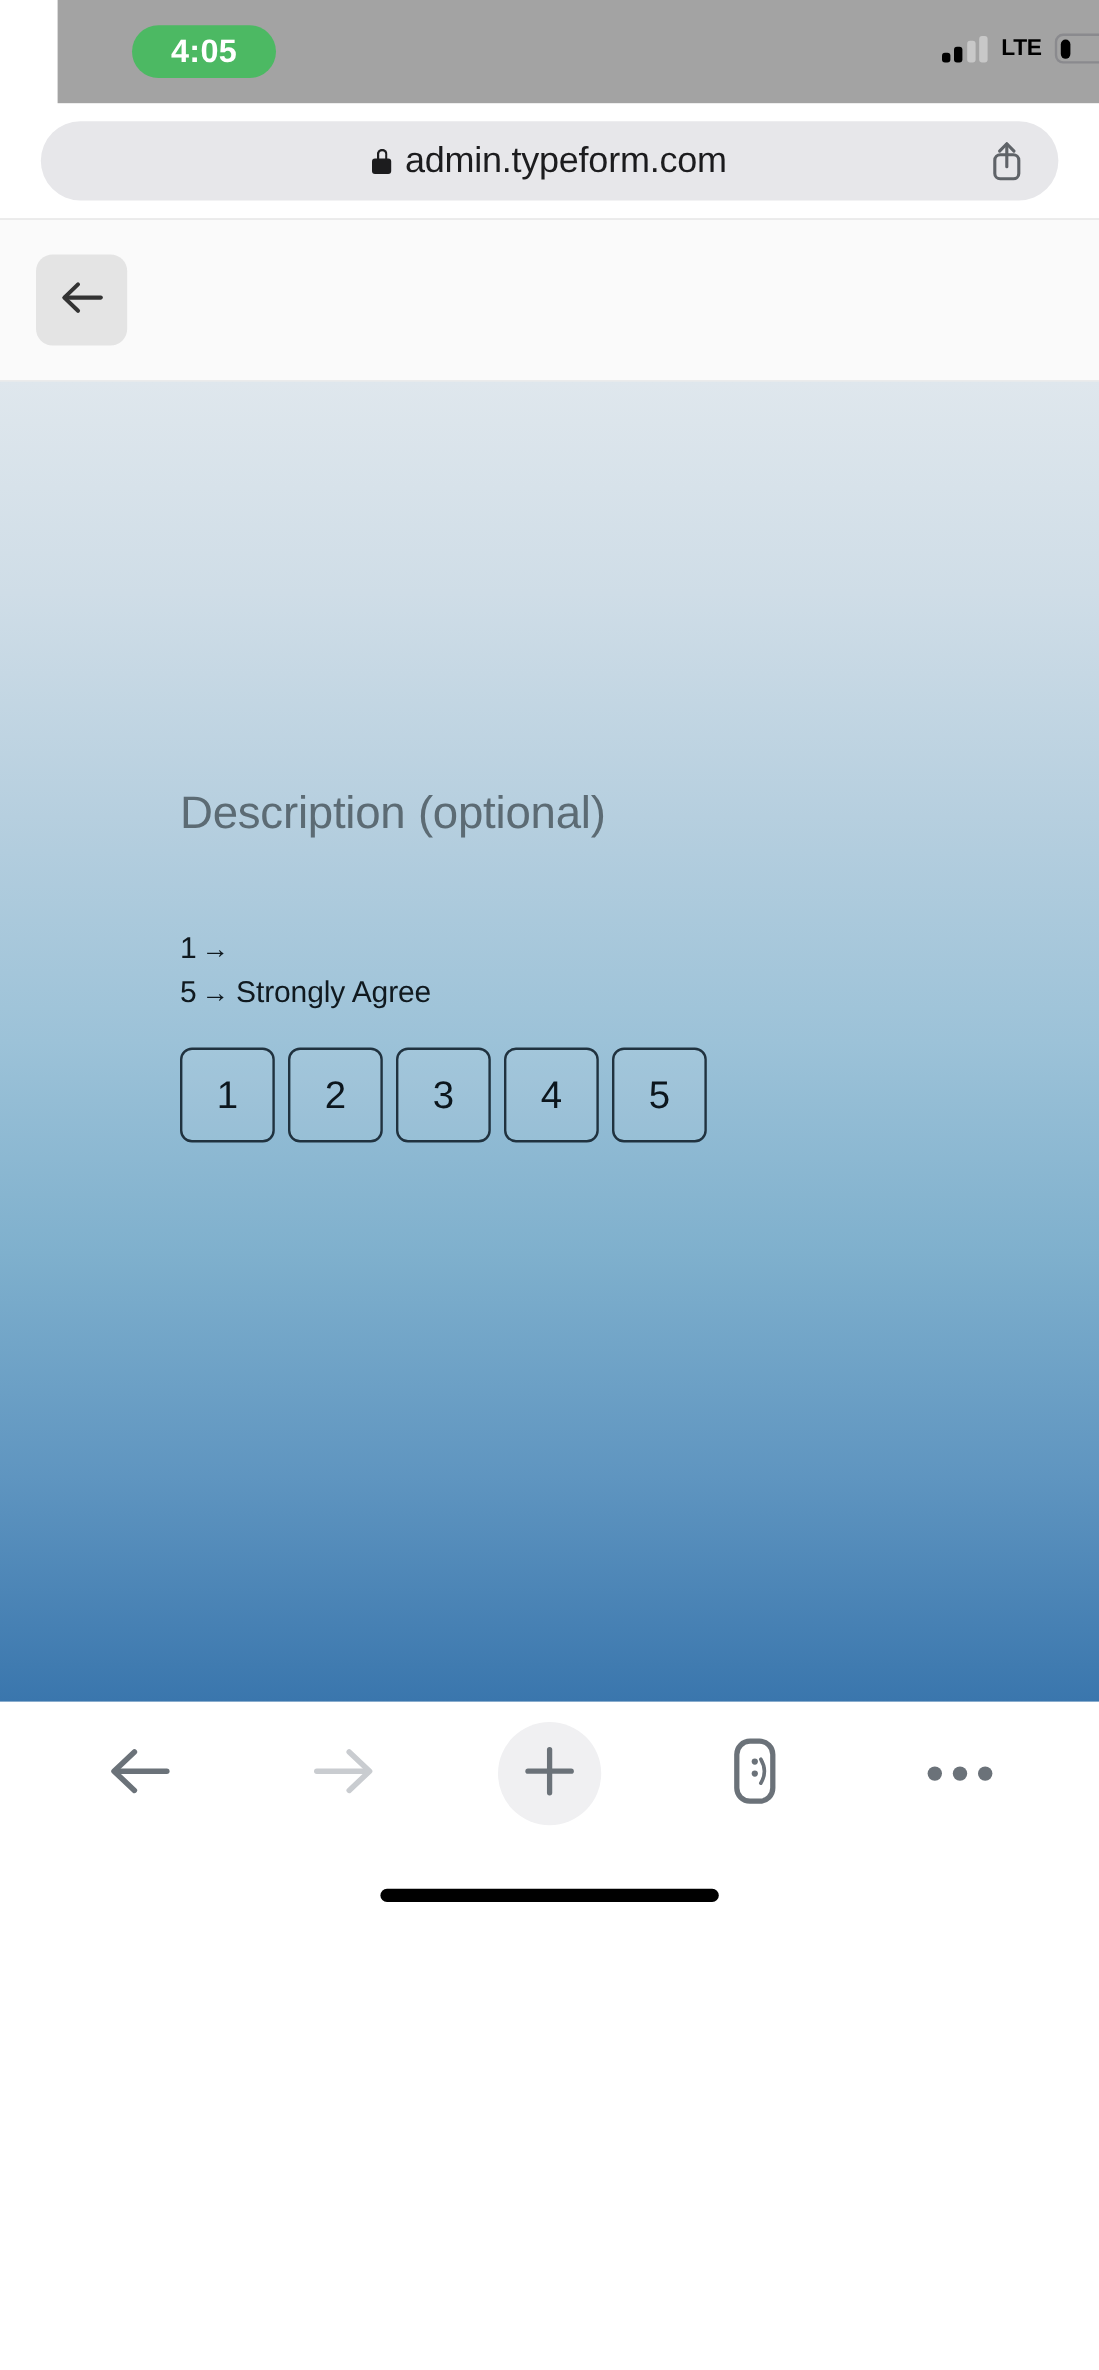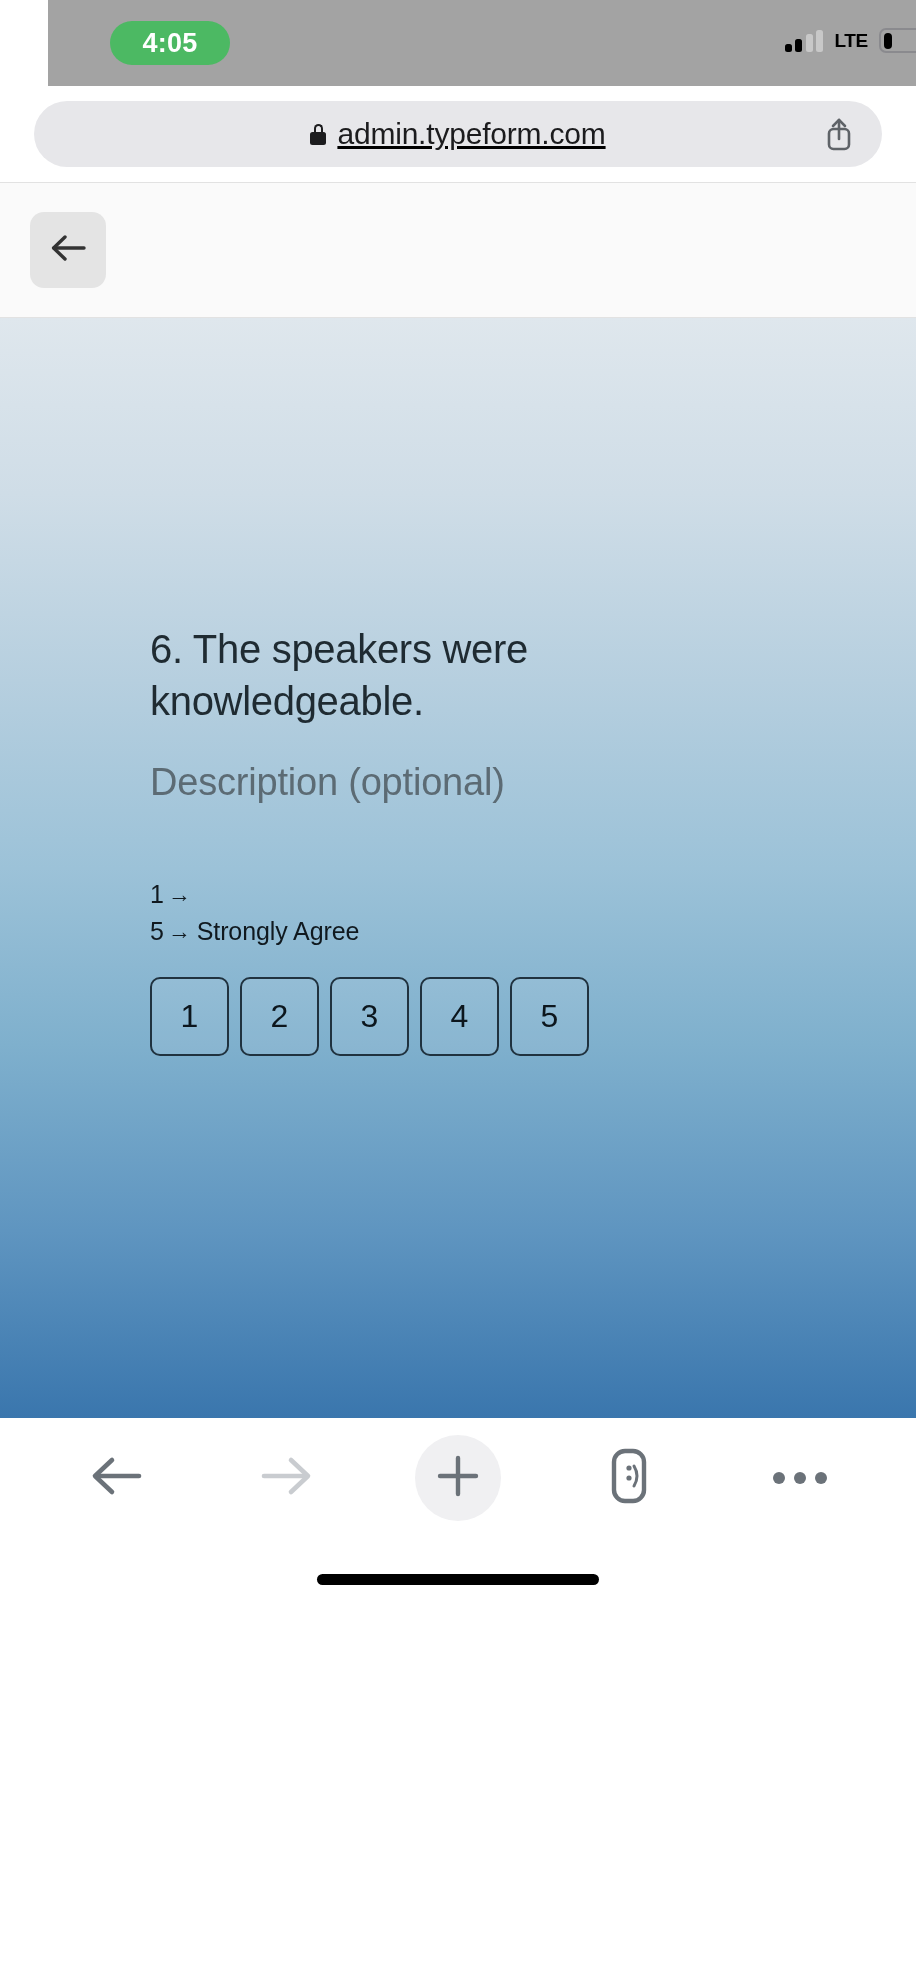--- a/index.html
+++ b/index.html
@@ -101,21 +101,20 @@
   }
 
   
   .url-bar-wrap {
     height: 96px;
     background: #ffffff;
     padding: 0 34px;
     box-sizing: border-box;
     display: flex;
     align-items: center;
-    text-decoration: underline;
   }
   .url-bar {
     flex: 1;
     height: 66px;
     background: #e7e7ea;
     border-radius: 33px;
     display: flex;
     align-items: center;
     justify-content: center;
     position: relative;
@@ -349,21 +348,20 @@
       <svg width="38" height="30" viewBox="0 0 38 30">
         <line x1="35" y1="15" x2="5" y2="15" stroke="#333333" stroke-width="3.4" stroke-linecap="round"></line>
         <polyline points="16,4 4.6,15 16,26" fill="none" stroke="#333333" stroke-width="3.4" stroke-linecap="round" stroke-linejoin="round"></polyline>
       </svg>
     </span>
   </div>
 </div>
 
 <div class="canvas">
   <div class="form-inner">
-    <h1 class="q-title">6. The speakers were knowledgeable.</h1>
     <div class="q-description">Description (optional)</div>
 
     <div class="legend">
       <div class="legend-row">
         <span class="legend-num">1</span>
         <span class="legend-arrow">→</span>
       </div>
       <div class="legend-row">
         <span class="legend-num">5</span>
         <span class="legend-arrow">→</span>

